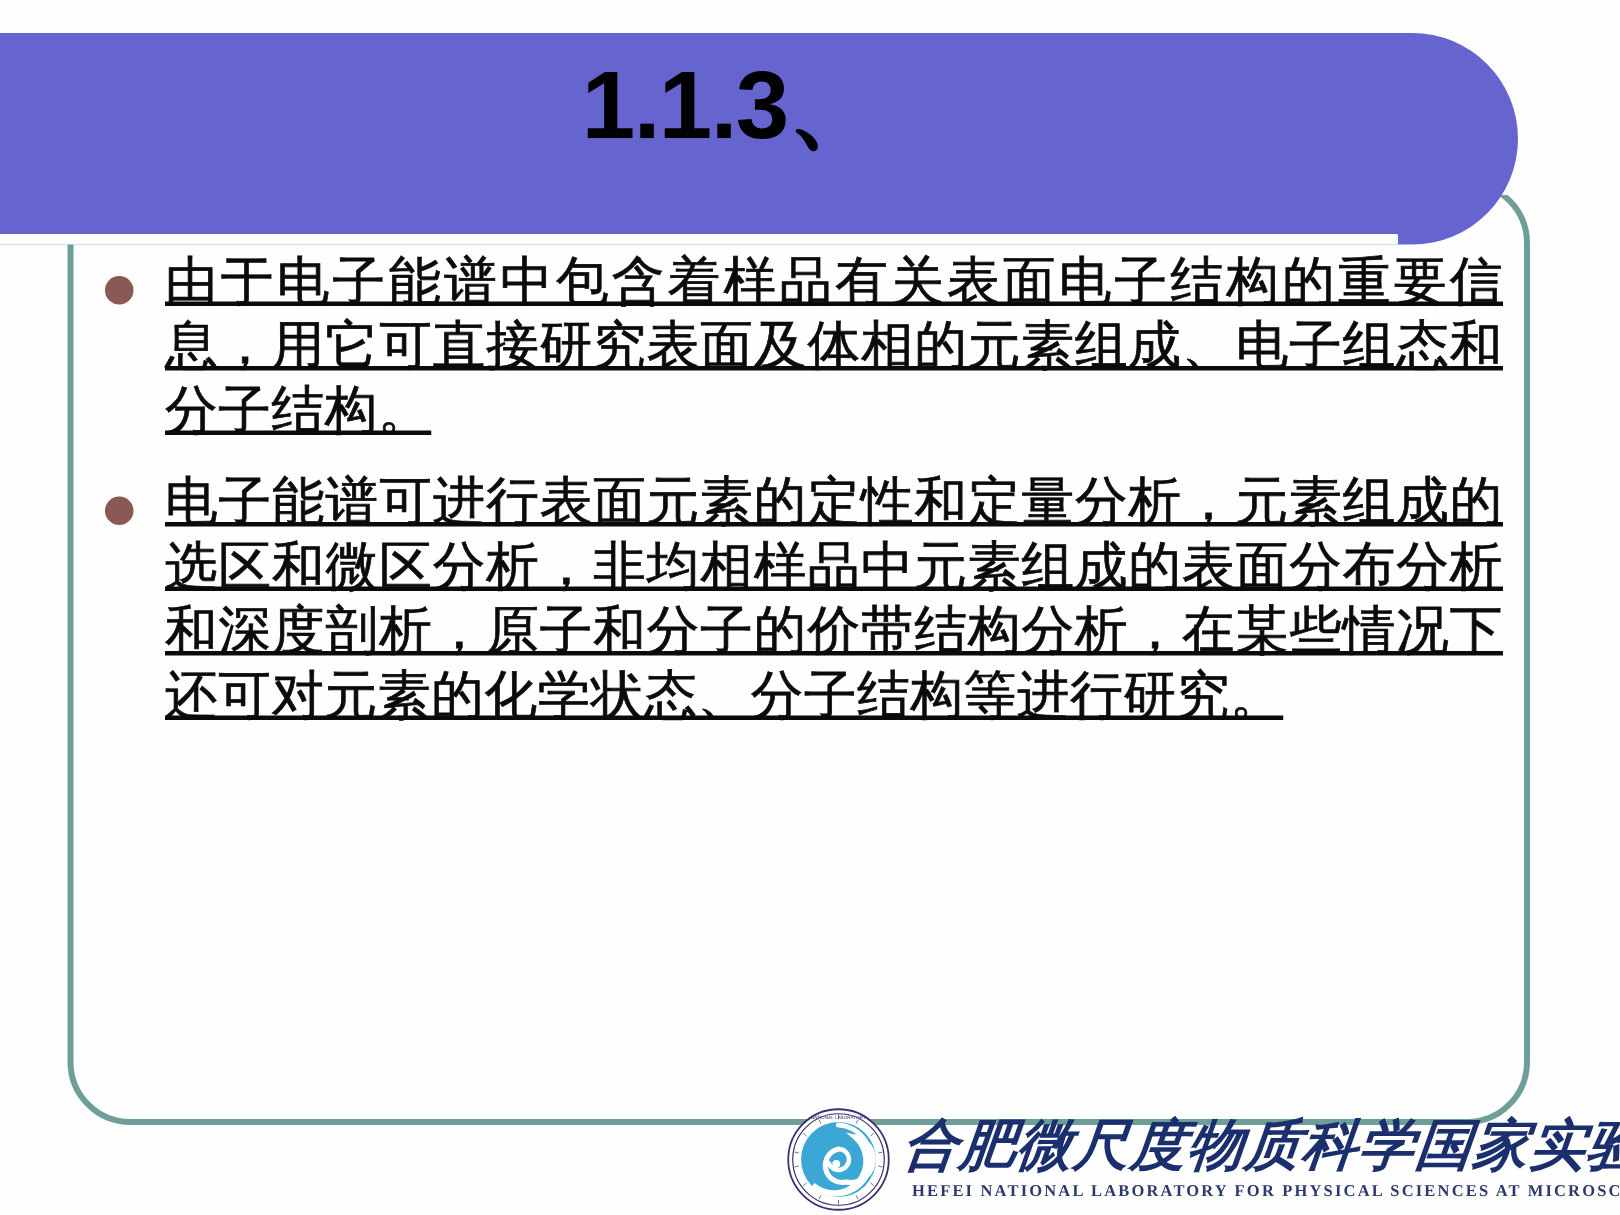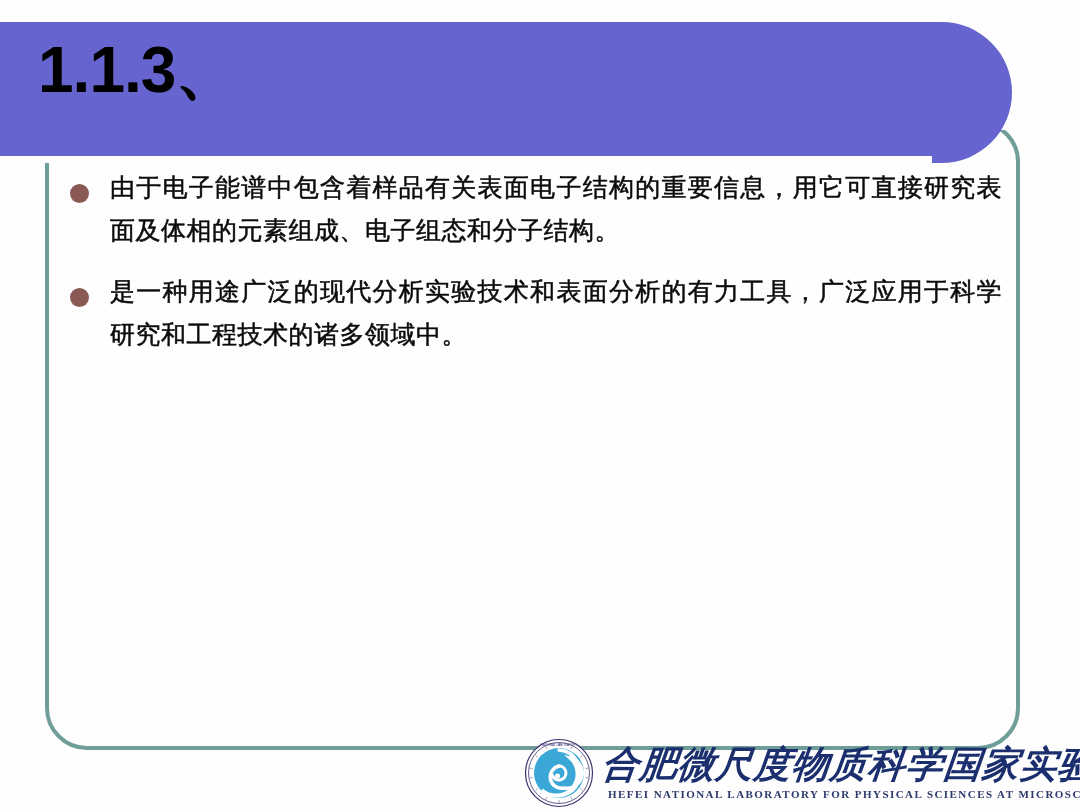--- a/index.html
+++ b/index.html
@@ -64,28 +64,29 @@
     background: #ffffff;
     border-radius: 1px;
   }
   .header-title {
     position: absolute;
     left: 38px;
     top: 38px;
     width: 900px;
     height: 86px;
     display: flex;
-    align-items: flex-start;
+    align-items: center;
     color: #000000;
     font-family: "Liberation Sans", "DejaVu Sans", sans-serif;
     font-weight: bold;
     font-size: 62px;
     line-height: 1;
     letter-spacing: 0px;
     white-space: nowrap;
+    flex-direction: column;
   }
   .title-num {
     font-size: 64px;
     font-weight: bold;
     letter-spacing: -1px;
   }
   .title-cjk {
     font-size: 58px;
     font-weight: bold;
     margin-left: 6px;
@@ -112,26 +113,27 @@
     top: 18px;
     width: 19px;
     height: 19px;
     background: #8a5953;
     border-radius: 50%;
   }
   .bullet-text {
     display: block;
     color: #0b0b0b;
     font-family: "Liberation Sans", "DejaVu Sans", sans-serif;
-    font-size: 25px;
+    font-size: 35px;
     line-height: 43px;
     letter-spacing: 0.5px;
     text-align: justify;
     text-justify: inter-ideograph;
     font-weight: 500;
+    text-decoration: underline;
     -webkit-text-stroke: 0.5px #0b0b0b;
   }
 
   
   .footer-logo {
     position: absolute;
     left: 524px;
     top: 736px;
     width: 556px;
     height: 74px;
@@ -189,25 +191,25 @@
     <span class="title-num">1.1.3、</span>
   </div>
 
   <div class="body-area">
 
     <div class="bullet-row">
       <span class="bullet-dot"></span>
       <span class="bullet-text">由于电子能谱中包含着样品有关表面电子结构的重要信息，用它可直接研究表面及体相的元素组成、电子组态和分子结构。</span>
     </div>
 
-
     <div class="bullet-row">
       <span class="bullet-dot"></span>
-      <span class="bullet-text">是一种用途广泛的现代分析实验技术和表面分析的有力工具，广泛应用于科学研究和工程技术的诸多领域中。</span>
-    </div>
+      <span class="bullet-text">电子能谱可进行表面元素的定性和定量分析，元素组成的选区和微区分析，非均相样品中元素组成的表面分布分析和深度剖析，原子和分子的价带结构分析，在某些情况下还可对元素的化学状态、分子结构等进行研究。</span>
+    </div>
+
 
   </div>
 
   <div class="footer-logo">
 
     <div class="seal">
       <svg width="70" height="70" viewBox="0 0 70 70" aria-hidden="true">
         <circle cx="35" cy="35" r="33.5" fill="#ffffff" stroke="#3c3070" stroke-width="1.2"></circle>
         <circle cx="35" cy="35" r="30.5" fill="#ffffff" stroke="#3c3070" stroke-width="0.8"></circle>
         <g fill="#3c3070" font-size="3.1" font-family="'Liberation Sans', sans-serif">

